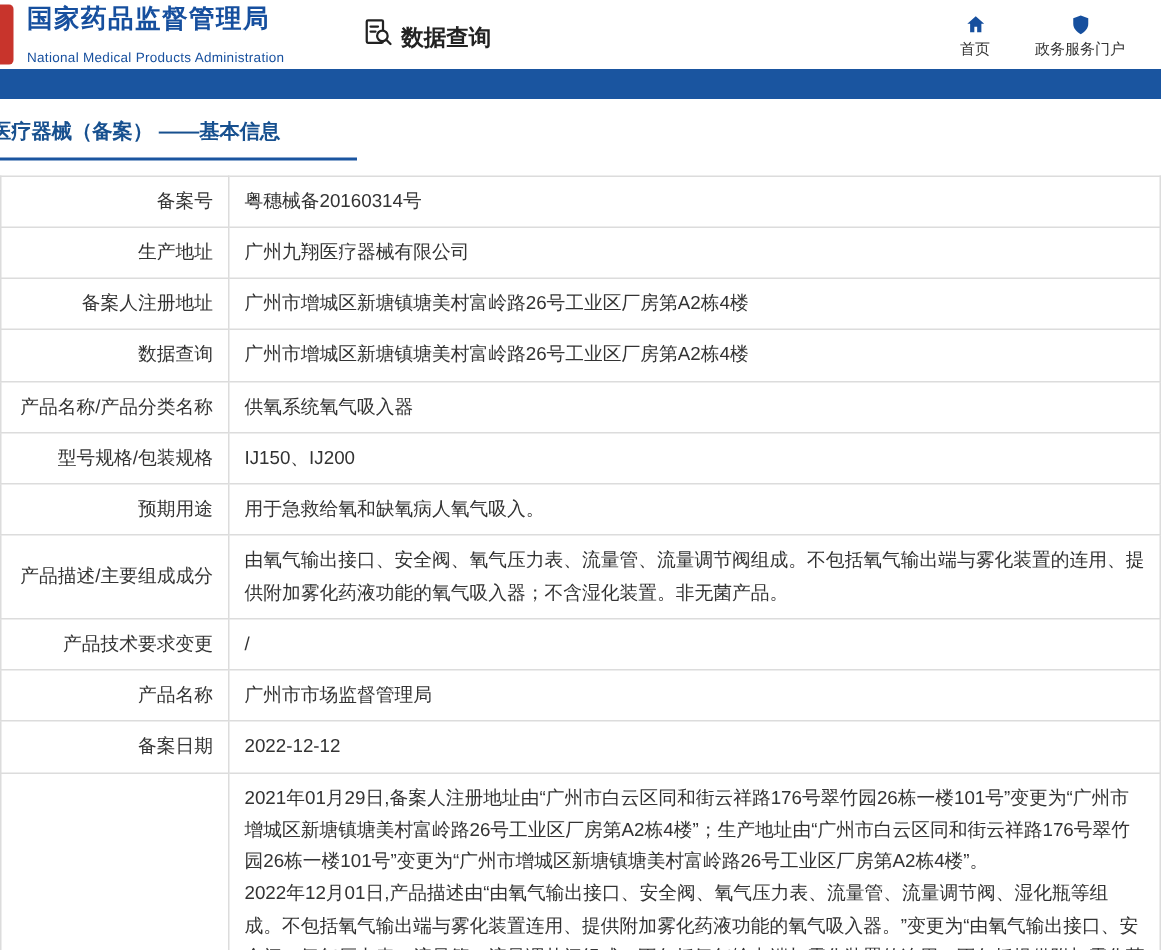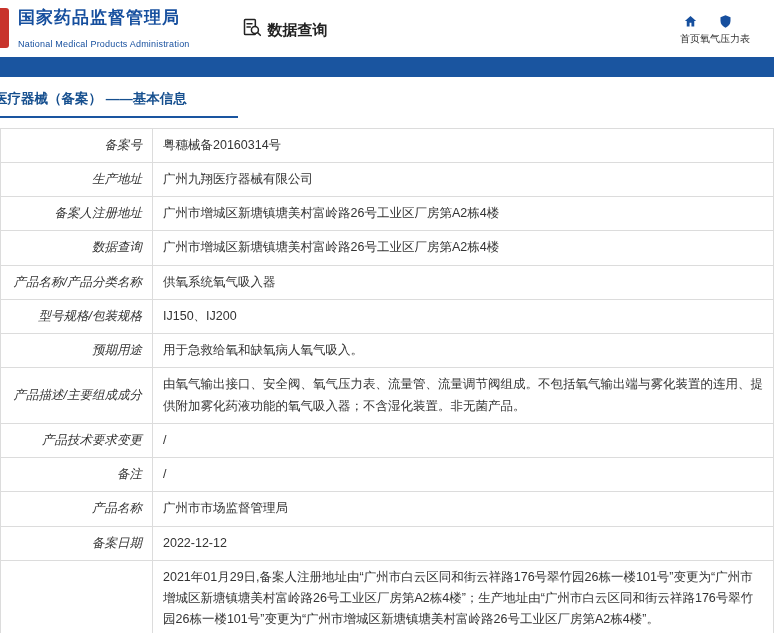--- a/index.html
+++ b/index.html
@@ -4,58 +4,58 @@
 <style>
   * { box-sizing: border-box; }
   html,body { margin:0; padding:0; }
   body {
     width:774px; min-height:633px; background:#ffffff;
     font-family:"Liberation Sans","DejaVu Sans",sans-serif;
     color:#333;
   }
   
   .top-header{
-    height:57px; display:flex; align-items:center;
+    height:46px; display:flex; align-items:center;
     background:#fff; overflow:hidden; padding-right:24px;
   }
   .logo-block{ display:flex; align-items:center; margin-left:-5px; }
   .logo-mark{
     width:14px; height:40px; background:#c8342c; border-radius:3px;
     margin-right:9px; flex:none;
   }
   .agency{ display:flex; flex-direction:column; }
   .agency-cn{ font-size:17px; font-weight:bold; color:#164f9e; letter-spacing:1px; line-height:1.2; }
   .agency-en{ font-size:9px; color:#164f9e; margin-top:10px; letter-spacing:.2px; }
   .nav-query{
     display:flex; align-items:flex-end; margin-left:52px;
     font-size:15px; font-weight:bold; color:#222; cursor:pointer;
   }
   .nav-query svg{ margin-right:6px; }
-  .header-right{ margin-left:auto; display:flex; }
+  .header-right{ margin-left:auto; display:flex; gap:30px; }
   .header-link{
     display:flex; flex-direction:column; align-items:center;
     font-size:10px; color:#333; cursor:pointer; line-height:1;
   }
   .header-link .icn{ height:17px; margin-bottom:4px; display:flex; align-items:center; }
   
   .band{ height:20px; background:#1a55a0; }
   
   .section{ padding:13px 0 0 0; }
   .section-title{
     font-size:13.5px; font-weight:bold; color:#17508f;
     margin-left:-6px; line-height:1.3;
   }
   .title-rule{ width:244px; height:2px; background:#1a55a0; margin:8px 0 10px -6px; }
   
   .info-table{ width:100%; border-collapse:collapse; font-size:12.5px; table-layout:fixed; }
   .info-table td{
     border:1px solid #dcdcdc; padding:6px 10px; line-height:1.7;
     vertical-align:middle; word-break:break-all;
   }
-  td.label-cell{ width:152px; text-align:right; color:#333;font-style:italic; }
+  td.label-cell{ width:152px; text-align:right; color:#333; }
   td.value-cell{ color:#333;margin-left:32px; }
   .preline{ white-space:pre-line; }
 </style>
 </head>
 <body>
 
 <div class="top-header">
   <div class="logo-block">
     <div class="logo-mark"></div>
     <div class="agency">
@@ -85,21 +85,21 @@
         </svg>
       </span>
       <span>首页</span>
     </div>
     <div class="header-link">
       <span class="icn">
         <svg width="15" height="15" viewBox="0 0 24 24" fill="#164f9e">
           <path d="M12 2l8 3v6c0 5-3.5 8.6-8 11-4.5-2.4-8-6-8-11V5z"></path>
         </svg>
       </span>
-      <span>氧气压力表</span>
+      <span>政务服务门户</span>
     </div>
   </div>
 </div>
 
 <div class="band"></div>
 
 <div class="section">
   <div class="section-title">医疗器械（备案） ——基本信息</div>
   <div class="title-rule"></div>
 
@@ -135,24 +135,20 @@
         </tr>
         <tr>
           <td class="label-cell">产品描述/主要组成成分</td>
           <td class="value-cell">由氧气输出接口、安全阀、氧气压力表、流量管、流量调节阀组成。不包括氧气输出端与雾化装置的连用、提供附加雾化药液功能的氧气吸入器；不含湿化装置。非无菌产品。</td>
         </tr>
         <tr>
           <td class="label-cell">产品技术要求变更</td>
           <td class="value-cell">/</td>
         </tr>
         <tr>
-          <td class="label-cell">备注</td>
-          <td class="value-cell">/</td>
-        </tr>
-        <tr>
           <td class="label-cell">产品名称</td>
           <td class="value-cell">广州市市场监督管理局</td>
         </tr>
         <tr>
           <td class="label-cell">备案日期</td>
           <td class="value-cell">2022-12-12</td>
         </tr>
         <tr>
           <td class="label-cell">变更情况</td>
           <td class="value-cell preline">2021年01月29日,备案人注册地址由“广州市白云区同和街云祥路176号翠竹园26栋一楼101号”变更为“广州市增城区新塘镇塘美村富岭路26号工业区厂房第A2栋4楼”；生产地址由“广州市白云区同和街云祥路176号翠竹园26栋一楼101号”变更为“广州市增城区新塘镇塘美村富岭路26号工业区厂房第A2栋4楼”。

